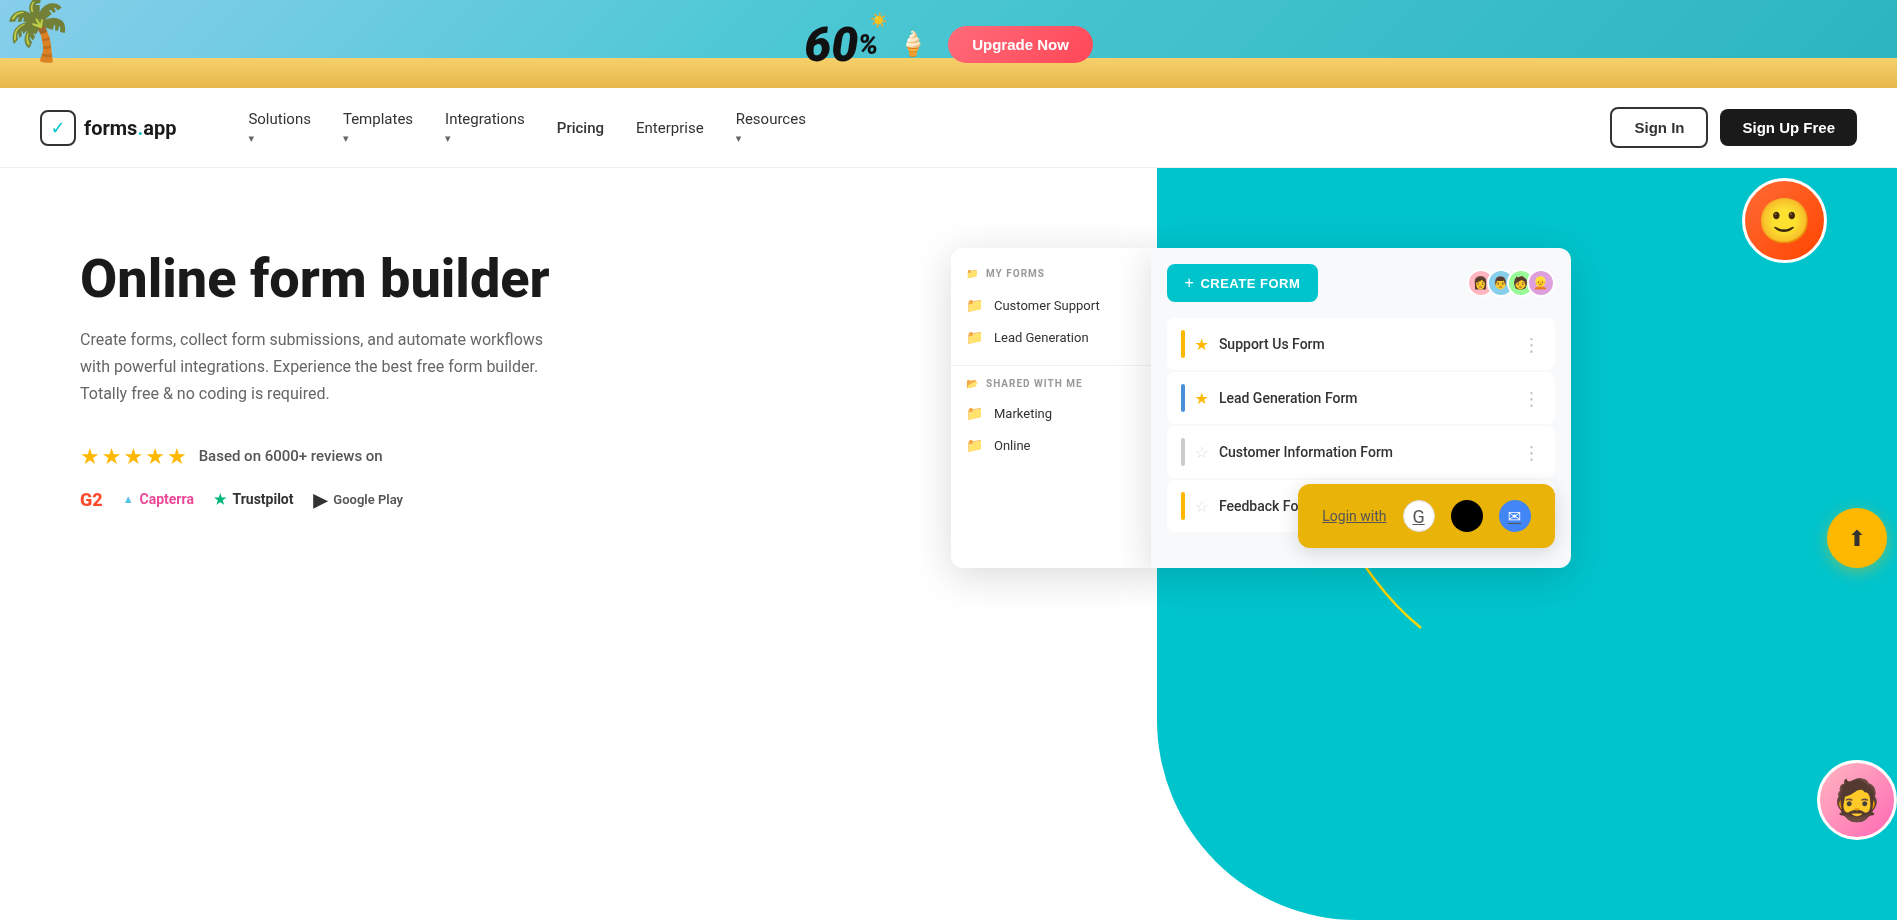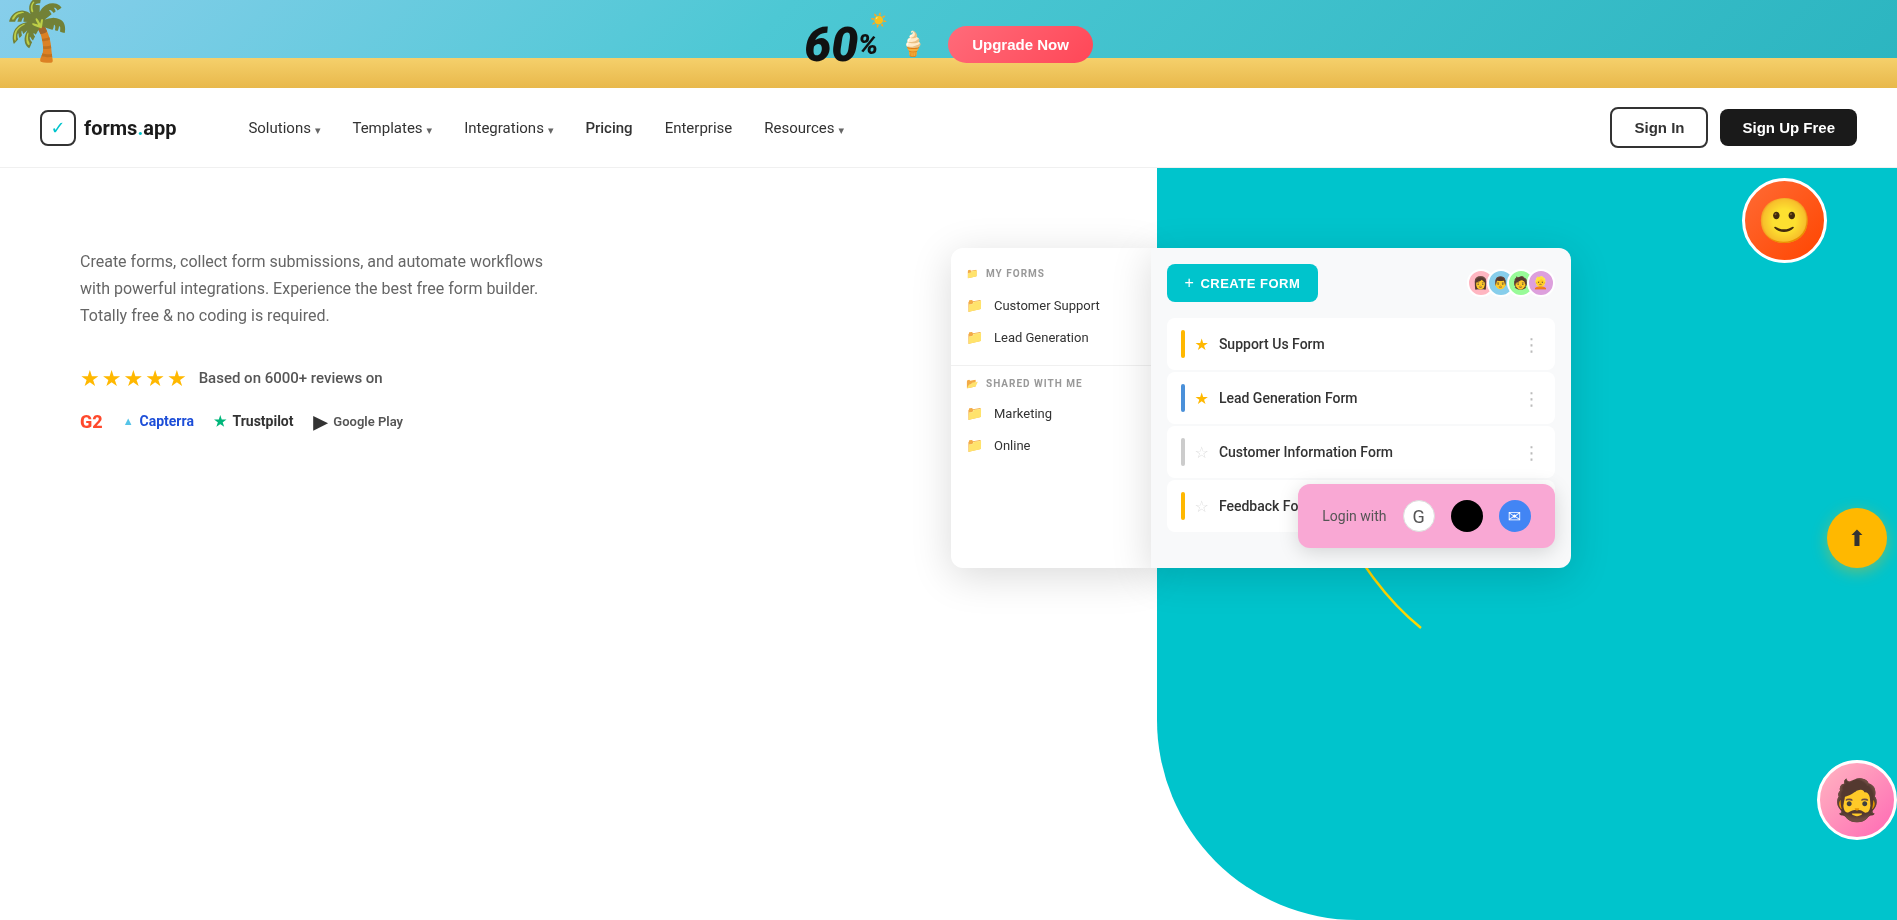--- a/index.html
+++ b/index.html
@@ -98,28 +98,29 @@
     }
     .logo-text span { color: #00C4CC; }
     .nav-links {
       display: flex;
       align-items: center;
       gap: 8px;
       flex: 1;
     }
     .nav-item {
       display: flex;
-      align-items: flex-end;
+      align-items: flex-start;
       gap: 4px;
       padding: 8px 12px;
       font-size: 15px;
       color: #333;
       cursor: pointer;
       border-radius: 6px;
       white-space: nowrap;
+      flex-direction: column;
     }
     .nav-chevron { font-size: 11px; color: #666; }
     .nav-pricing { font-weight: 500; }
     .nav-actions {
       display: flex;
       align-items: center;
       gap: 12px;
     }
     .btn-signin {
       padding: 10px 22px;
@@ -350,29 +351,30 @@
       color: #bbb;
       font-size: 18px;
       cursor: pointer;
     }
 
     
     .login-card {
       position: absolute;
       bottom: 20px;
       right: 16px;
-      background: #f9a8d4;
+      background: #eab308;
       border-radius: 12px;
       padding: 16px 24px;
       box-shadow: 0 4px 20px rgba(0,0,0,0.15);
       display: flex;
       align-items: center;
       gap: 16px;
       font-size: 14px;
       color: #555;
+      text-decoration: underline;
     }
     .login-icon {
       width: 32px;
       height: 32px;
       border-radius: 50%;
       display: flex;
       align-items: center;
       justify-content: center;
       font-size: 16px;
       cursor: pointer;
@@ -441,32 +443,33 @@
   </div>
   <div class="nav-actions">
     <button class="btn-signin">Sign In</button>
     <button class="btn-signup">Sign Up Free</button>
   </div>
 </nav>
 
 <section class="hero">
 
   <div class="hero-left">
+    <h1 class="hero-title">Online form builder</h1>
     <p class="hero-desc">Create forms, collect form submissions, and automate workflows with powerful integrations. Experience the best free form builder. Totally free &amp; no coding is required.</p>
     <div class="stars-row">
       <span class="stars">★★★★★</span>
       <span class="review-text">Based on 6000+ reviews on</span>
     </div>
     <div class="badge-row">
       <div class="badge">
         <span class="badge-g2">G2</span>
       </div>
       <div class="badge">
         <span style="color:#55C4E8;font-weight:900;font-size:11px;">▲</span>
-        <span style="font-weight:700;font-size:14px;color:#1d4ed8;">Capterra</span>
+        <span style="font-weight:700;font-size:14px;color:#ec4899;">Capterra</span>
       </div>
       <div class="badge">
         <span style="color:#00B67A;font-weight:900;">★</span>
         <span style="font-weight:700;font-size:14px;color:#333;">Trustpilot</span>
       </div>
       <div class="badge">
         <span style="font-size:18px;">▶</span>
         <span style="font-weight:600;font-size:13px;color:#555;">Google Play</span>
       </div>
     </div>

